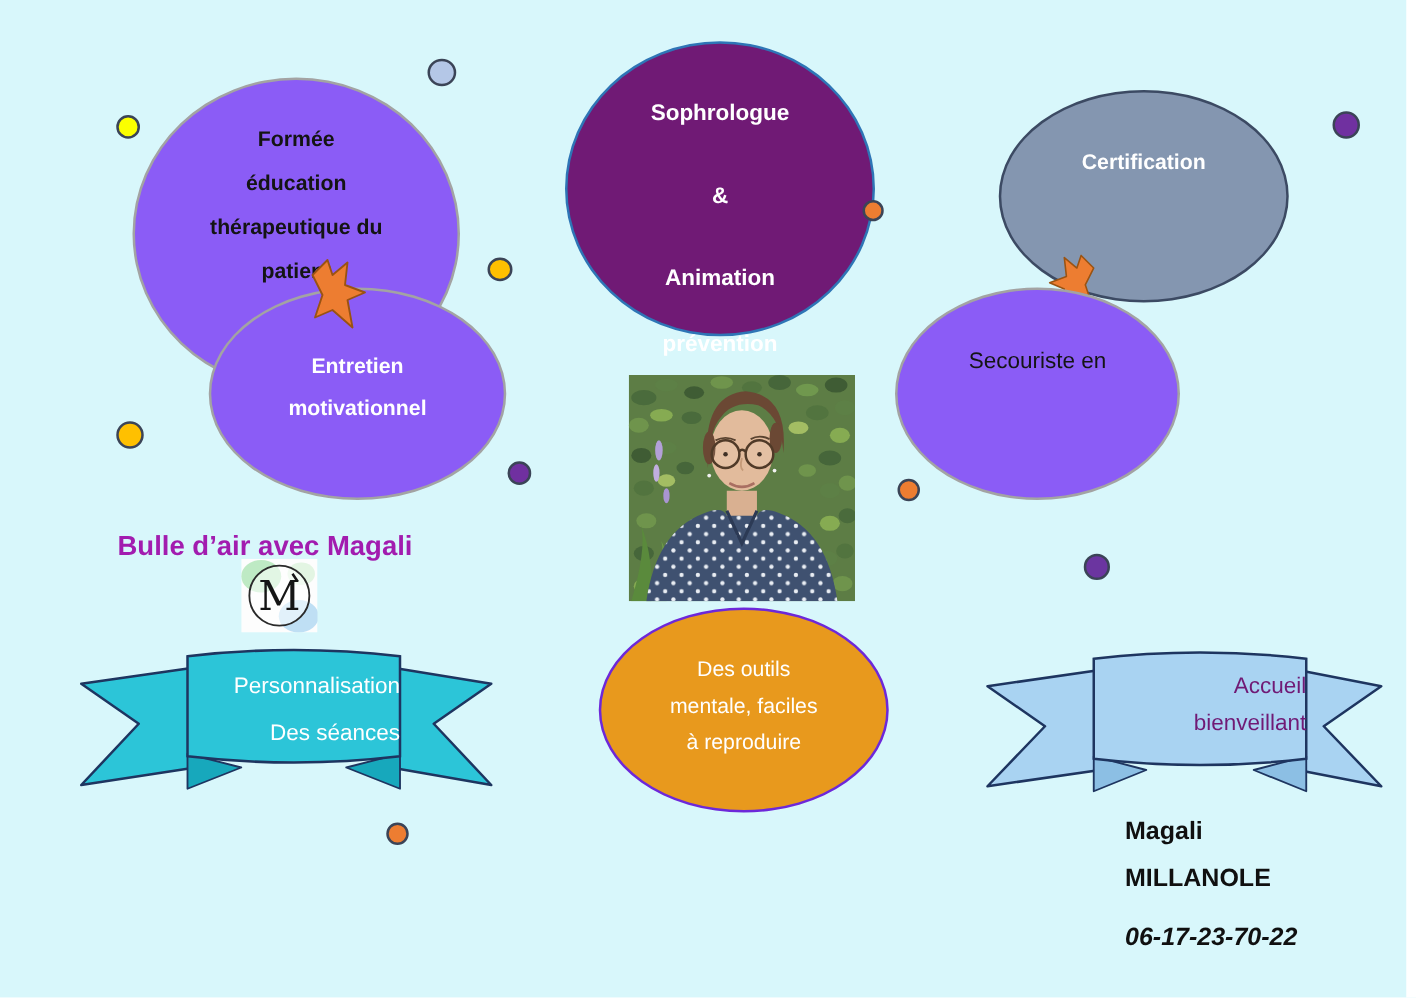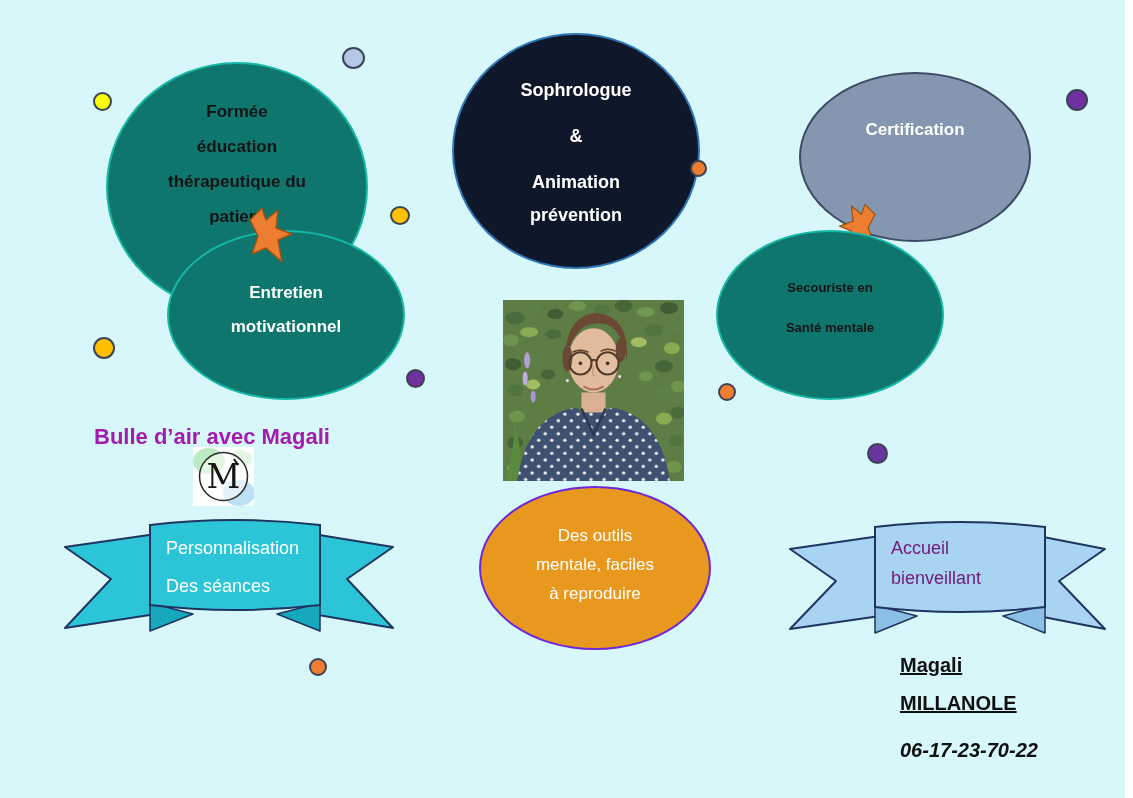--- a/index.html
+++ b/index.html
@@ -1,54 +1,54 @@
 <!DOCTYPE html>
 <html><head>
 <meta charset="utf-8">
 <style>
   html,body{margin:0;padding:0;}
   body{font-family:"Liberation Sans",sans-serif;}
   .canvas{position:relative;width:1133px;height:798px;background:#ffffff;overflow:hidden;}
   .slide{position:absolute;left:0;top:0;width:1125px;height:798px;background:#D8F7FB;overflow:hidden;}
 
   .ellipse{position:absolute;border-radius:50%;display:flex;flex-direction:column;align-items:center;box-sizing:border-box;text-align:center;}
-  .b-blue{background:#0f766e;border:2px solid #14b8a6;}
+  .b-blue{background:#8b5cf6;border:2px solid #a3a3a3;}
   .b-gray{background:#8496B0;border:2px solid #3c4a63;}
-  .b-peach{background:#0f172a;border:2px solid #2E75B6;}
+  .b-peach{background:#701a75;border:2px solid #2E75B6;gap:20px;}
   .b-orange{background:#E8991D;border:2px solid #6d28d9;}
 
   .bubble-formation{left:106px;top:62px;width:262px;height:250px;padding-top:30px;}
   .bubble-formation .ln{font-weight:bold;font-size:17px;line-height:35px;color:#141414;}
 
   .bubble-entretien{left:167px;top:230px;width:238px;height:170px;padding-top:44px;}
   .bubble-entretien .ln{font-weight:bold;font-size:17px;line-height:34px;color:#ffffff;}
 
   .bubble-sophrologue{left:452px;top:33px;width:248px;height:236px;padding-top:39px;}
   .bubble-sophrologue .ln{font-weight:bold;font-size:18px;line-height:33px;color:#ffffff;}
   .bubble-sophrologue .gap{margin-bottom:13px;}
 
   .bubble-certification{left:799px;top:72px;width:232px;height:170px;padding-top:39px;text-align:center;}
   .bubble-certification .ln{font-weight:bold;font-size:17px;line-height:33px;color:#ffffff;}
   .bubble-certification .gap{margin-bottom:9px;}
 
   .bubble-secouriste{left:716px;top:230px;width:228px;height:170px;padding-top:39px;}
-  .bubble-secouriste .ln{font-weight:bold;font-size:13px;line-height:34px;color:#141414;}
+  .bubble-secouriste .ln{font-weight:normal;font-size:18px;line-height:34px;color:#141414;}
   .bubble-secouriste .gap{margin-bottom:6px;}
 
   .bubble-outils{left:479px;top:486px;width:232px;height:164px;padding-top:33px;}
   .bubble-outils .ln{font-weight:normal;font-size:17px;line-height:29px;color:#ffffff;}
 
   .page-title{position:absolute;left:94px;top:424px;width:300px;font-size:22px;font-weight:bold;color:#a21caf;}
 
   .contact{position:absolute;left:900px;top:646px;width:230px;color:#101010;font-weight:bold;font-size:20px;}
-  .contact .cl{line-height:38px;text-decoration:underline;}
+  .contact .cl{line-height:38px;}
   .contact .phone{margin-top:9px;line-height:38px;font-style:italic;}
 
   .ribbon-wrap{position:absolute;}
-  .ribbon-text{position:absolute;text-align:left;margin-left:16px;}
+  .ribbon-text{position:absolute;text-align:right;}
   .ribbon-teal-text{left:150px;top:529px;width:170px;color:#ffffff;font-size:18px;line-height:38px;}
   .ribbon-blue-text{left:875px;top:533px;width:170px;color:#701a75;font-size:18px;line-height:30px;}
 
   .dot{position:absolute;border-radius:50%;border:2px solid #3b4457;box-sizing:border-box;}
   .dot-lavender{left:342px;top:47px;width:23px;height:22px;background:#B4C7E7;}
   .dot-yellow{left:93px;top:92px;width:19px;height:19px;background:#FBFF00;}
   .dot-gold-upper{left:390px;top:206px;width:20px;height:19px;background:#FFC000;}
   .dot-gold-left{left:93px;top:337px;width:22px;height:22px;background:#FFC000;}
   .dot-purple-left{left:406px;top:369px;width:19px;height:19px;background:#7030A0;}
   .dot-orange-edge{left:690px;top:160px;width:17px;height:17px;background:#ED7D31;}
@@ -93,21 +93,20 @@
     </div>
 
     <svg class="abs" style="left:834px;top:201px;" width="50" height="52" viewBox="0 0 58 62">
       <g transform="translate(58,0) scale(-1,1)">
         <polygon points="10,16 22,4 26,16 38,6 36,24 52,30 38,36 42,58 26,44 12,50 18,32" fill="#ED7D31" stroke="#9a5312" stroke-width="1.5" stroke-linejoin="round"></polygon>
       </g>
     </svg>
 
     <div class="ellipse b-blue bubble-secouriste">
       <span class="ln gap">Secouriste en</span>
-      <span class="ln">Santé mentale</span>
     </div>
 
     <svg class="abs" style="left:503px;top:300px;" width="181" height="181" viewBox="0 0 180 180">
       <defs>
         <pattern id="polka" width="13" height="13" patternUnits="userSpaceOnUse">
           <circle cx="3" cy="3" r="1.7" fill="#e9edf3"></circle>
           <circle cx="9.5" cy="9.5" r="1.7" fill="#e9edf3"></circle>
         </pattern>
       </defs>
       <rect x="0" y="0" width="180" height="180" fill="#5d7d45"></rect>

